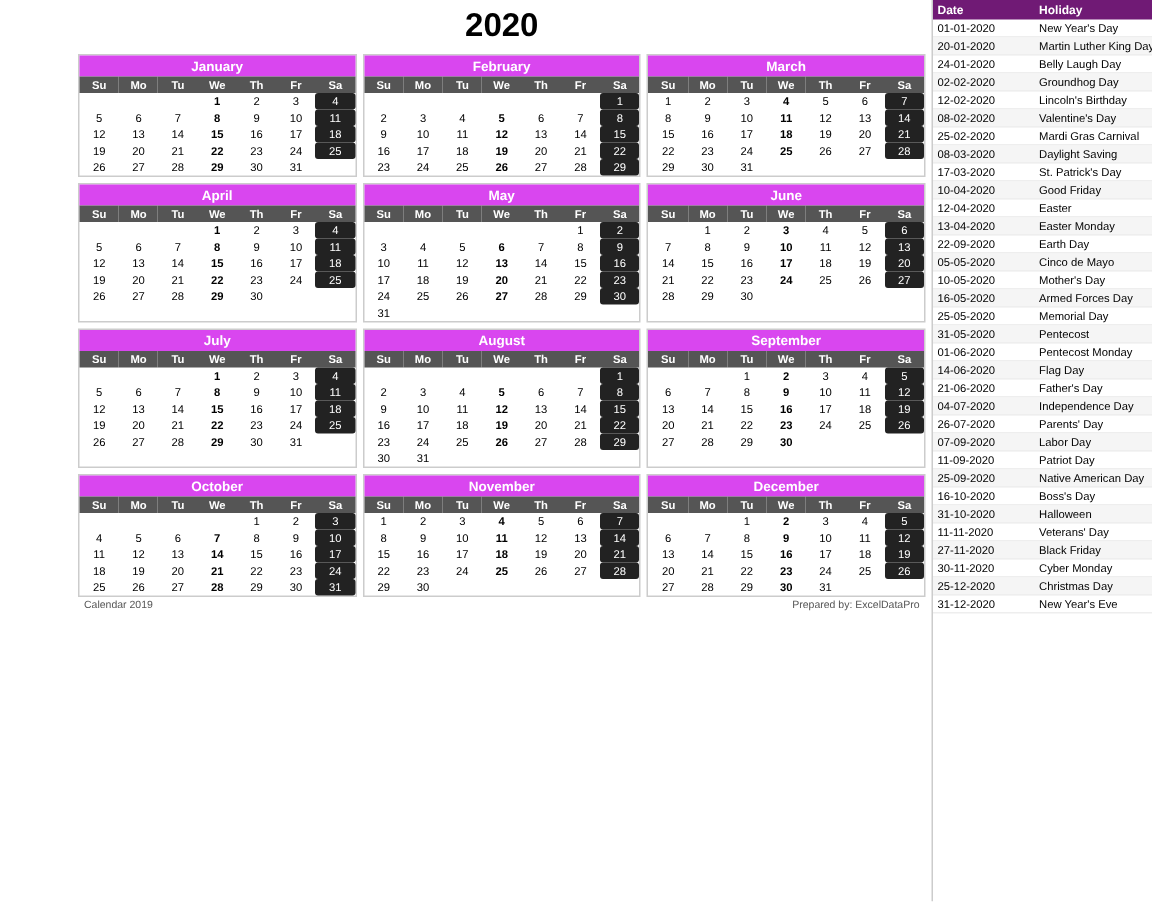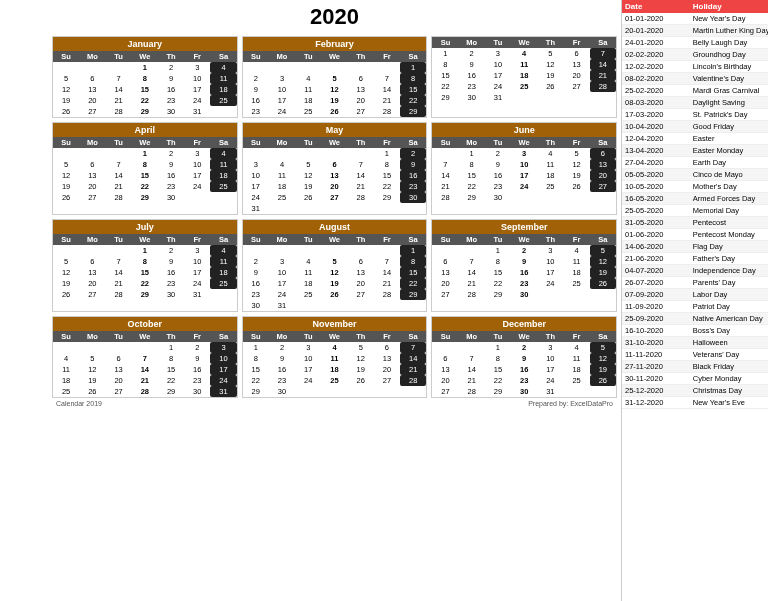--- a/index.html
+++ b/index.html
@@ -8,32 +8,32 @@
     .main-container { display: flex; width: 768px; height: 601px; margin-left: 48px; }
     
     .calendar-section { flex: 1; padding: 4px; }
     
     .year-title { text-align: center; font-size: 22px; font-weight: bold; margin-bottom: 6px; }
     
     .months-grid { display: grid; grid-template-columns: repeat(3, 1fr); gap: 4px; }
     
     .month-block { border: 1px solid #ccc; }
     
-    .month-header { background: #a16207; color: #fff; text-align: center; font-weight: bold; font-size: 9px; padding: 2px 0; }
+    .month-header { background: #d946ef; color: #fff; text-align: center; font-weight: bold; font-size: 9px; padding: 2px 0; }
     
     .cal-table { width: 100%; border-collapse: collapse; }
     .cal-table th { background: #555; color: #fff; text-align: center; font-size: 7.5px; padding: 1px 0; width: 14.28%; }
     .cal-table td { text-align: center; font-size: 7.5px; padding: 1px 0; border: none; }
     .cal-table td.bold { font-weight: bold; }
     .cal-table td.highlight { background: #222; color: #fff; border-radius: 2px; }
     
     .holiday-section { width: 195px; border-left: 1px solid #ccc; }
     
     .holiday-table { width: 100%; border-collapse: collapse; font-size: 7.5px; }
-    .holiday-table th { background: #ef4444; color: #fff; padding: 2px 3px; text-align: left; font-size: 8px; }
+    .holiday-table th { background: #701a75; color: #fff; padding: 2px 3px; text-align: left; font-size: 8px; }
     .holiday-table td { padding: 1px 3px; border-bottom: 1px solid #eee; }
     .holiday-table tr:nth-child(even) td { background: #f5f5f5; }
     
     .footer { font-size: 7px; color: #555; padding: 2px 4px; display: flex; justify-content: space-between; }
   </style>
 </head>
 <body>
 
 <div class="main-container">
   <div class="calendar-section">
@@ -159,20 +159,21 @@
                 <td>25</td>
                 <td class="bold">26</td>
                 <td>27</td>
                 <td>28</td>
                 <td class="highlight">29</td>
               </tr>
             </tbody>
           </table>
         </div>
         <div class="month-block">
+          <div class="month-header">March</div>
           <table class="cal-table">
             <thead>
               <tr>
                 <th>Su</th>
                 <th>Mo</th>
                 <th>Tu</th>
                 <th>We</th>
                 <th>Th</th>
                 <th>Fr</th>
                 <th>Sa</th>
@@ -869,21 +870,21 @@
           </tr>
           <tr>
             <td>12-04-2020</td>
             <td>Easter</td>
           </tr>
           <tr>
             <td>13-04-2020</td>
             <td>Easter Monday</td>
           </tr>
           <tr>
-            <td>27-04-2020</td>
+            <td>22-09-2020</td>
             <td>Earth Day</td>
           </tr>
           <tr>
             <td>05-05-2020</td>
             <td>Cinco de Mayo</td>
           </tr>
           <tr>
             <td>10-05-2020</td>
             <td>Mother's Day</td>
           </tr>

